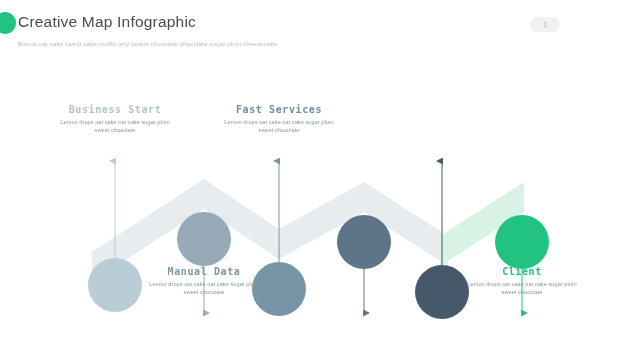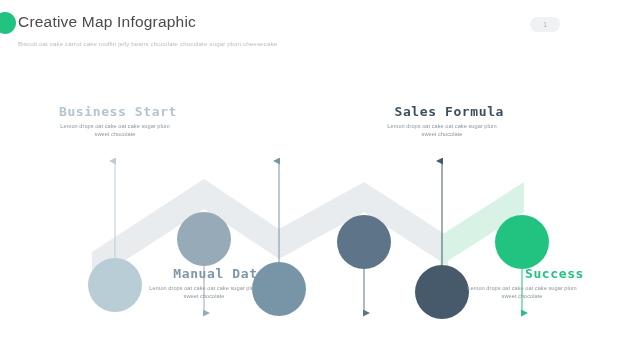--- a/index.html
+++ b/index.html
@@ -38,21 +38,21 @@
 
   
   .canvas{position:absolute;left:0;top:60px;width:640px;height:300px;}
   .canvas svg{display:block;}
 
   
   .block{position:absolute;width:124px;text-align:center;}
   .block h3{
     margin:0 0 3px 0;
     font-family:"DejaVu Sans Mono","Liberation Mono",monospace;
-    font-size:13px;font-weight:bold;letter-spacing:.6px;text-align:right;
+    font-size:10px;font-weight:bold;letter-spacing:.6px;
   }
   .block p{
     margin:0;
     font-size:5.6px;line-height:8px;color:#8d969c;
     letter-spacing:.05px;
   }
 </style>
 </head>
 <body>
 
@@ -114,30 +114,30 @@
       </g>
 
     </svg>
   </div>
 
   <div class="block" style="left:53px;top:104px;">
     <h3 style="color:#b3c4ce;">Business Start</h3>
     <p>Lemon drops oat cake oat cake sugar plum sweet chocolate</p>
   </div>
 
-
-  <div class="block" style="left:380px;top:104px;">
-    <h3 style="color:#3d4f5e;">Sales Formula</h3>
+  <div class="block" style="left:217px;top:104px;">
+    <h3 style="color:#6f8da0;">Fast Services</h3>
     <p>Lemon drops oat cake oat cake sugar plum sweet chocolate</p>
   </div>
+
 
   <div class="block" style="left:142px;top:266px;">
     <h3 style="color:#7e96a8;">Manual Data</h3>
     <p>Lemon drops oat cake oat cake sugar plum sweet chocolate</p>
   </div>
 
 
   <div class="block" style="left:460px;top:266px;">
-    <h3 style="color:#22c381;">Success</h3>
+    <h3 style="color:#22c381;">Client</h3>
     <p>Lemon drops oat cake oat cake sugar plum sweet chocolate</p>
   </div>
 
 </div>
 
 </body></html>

